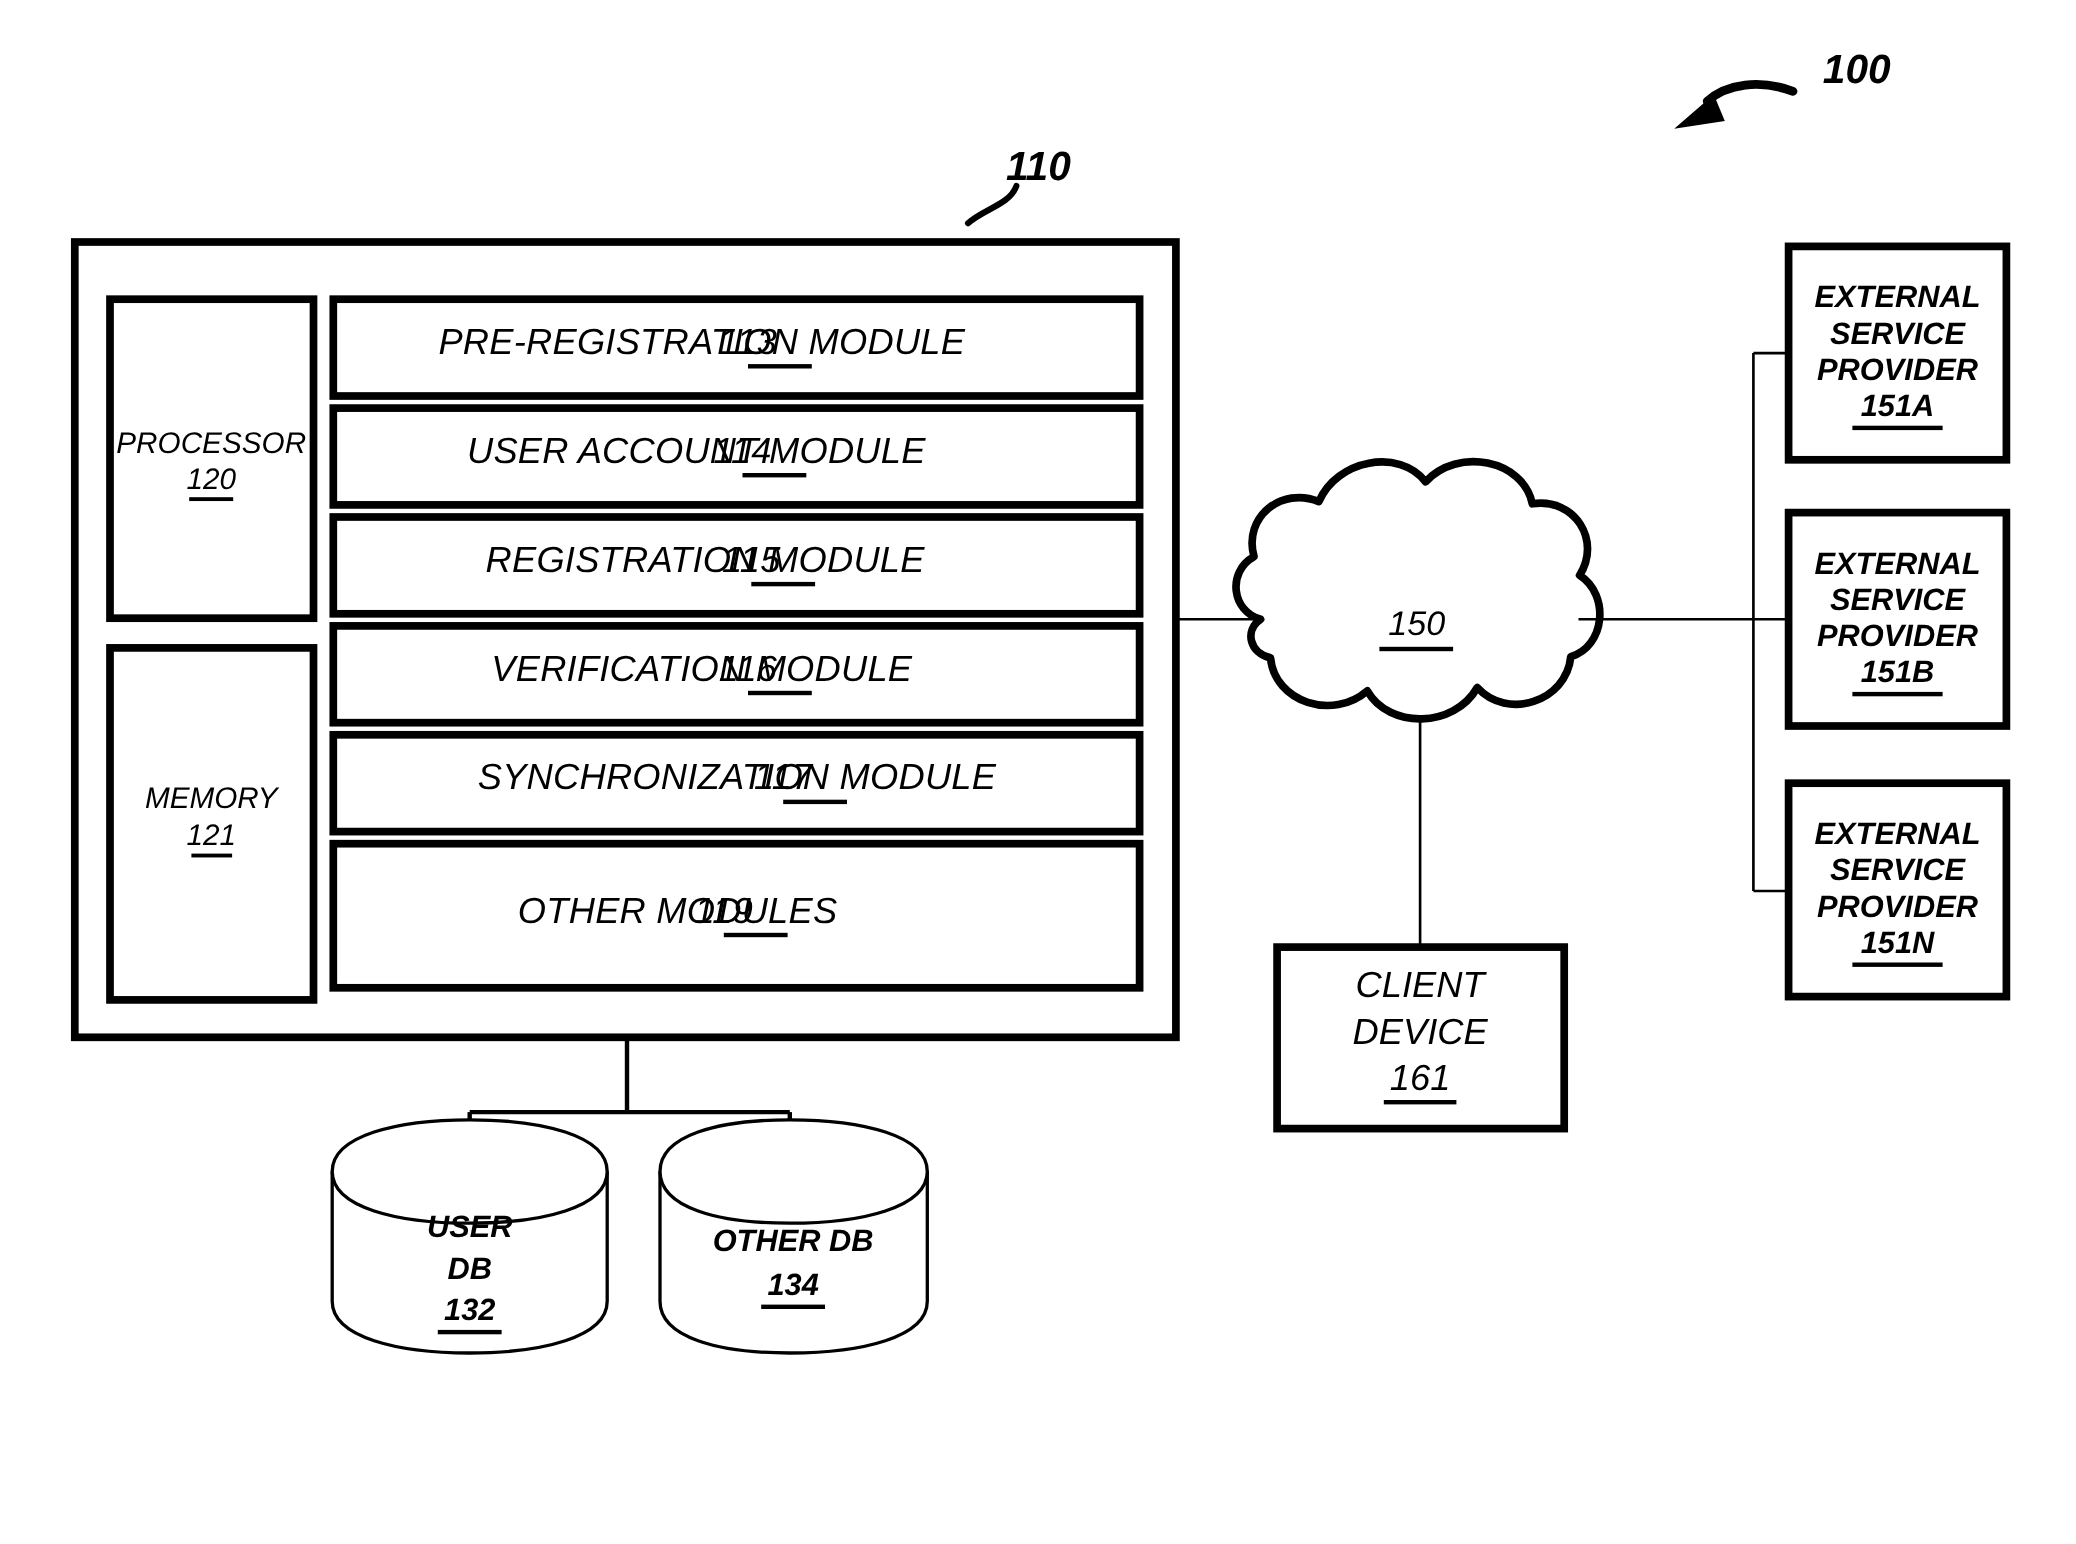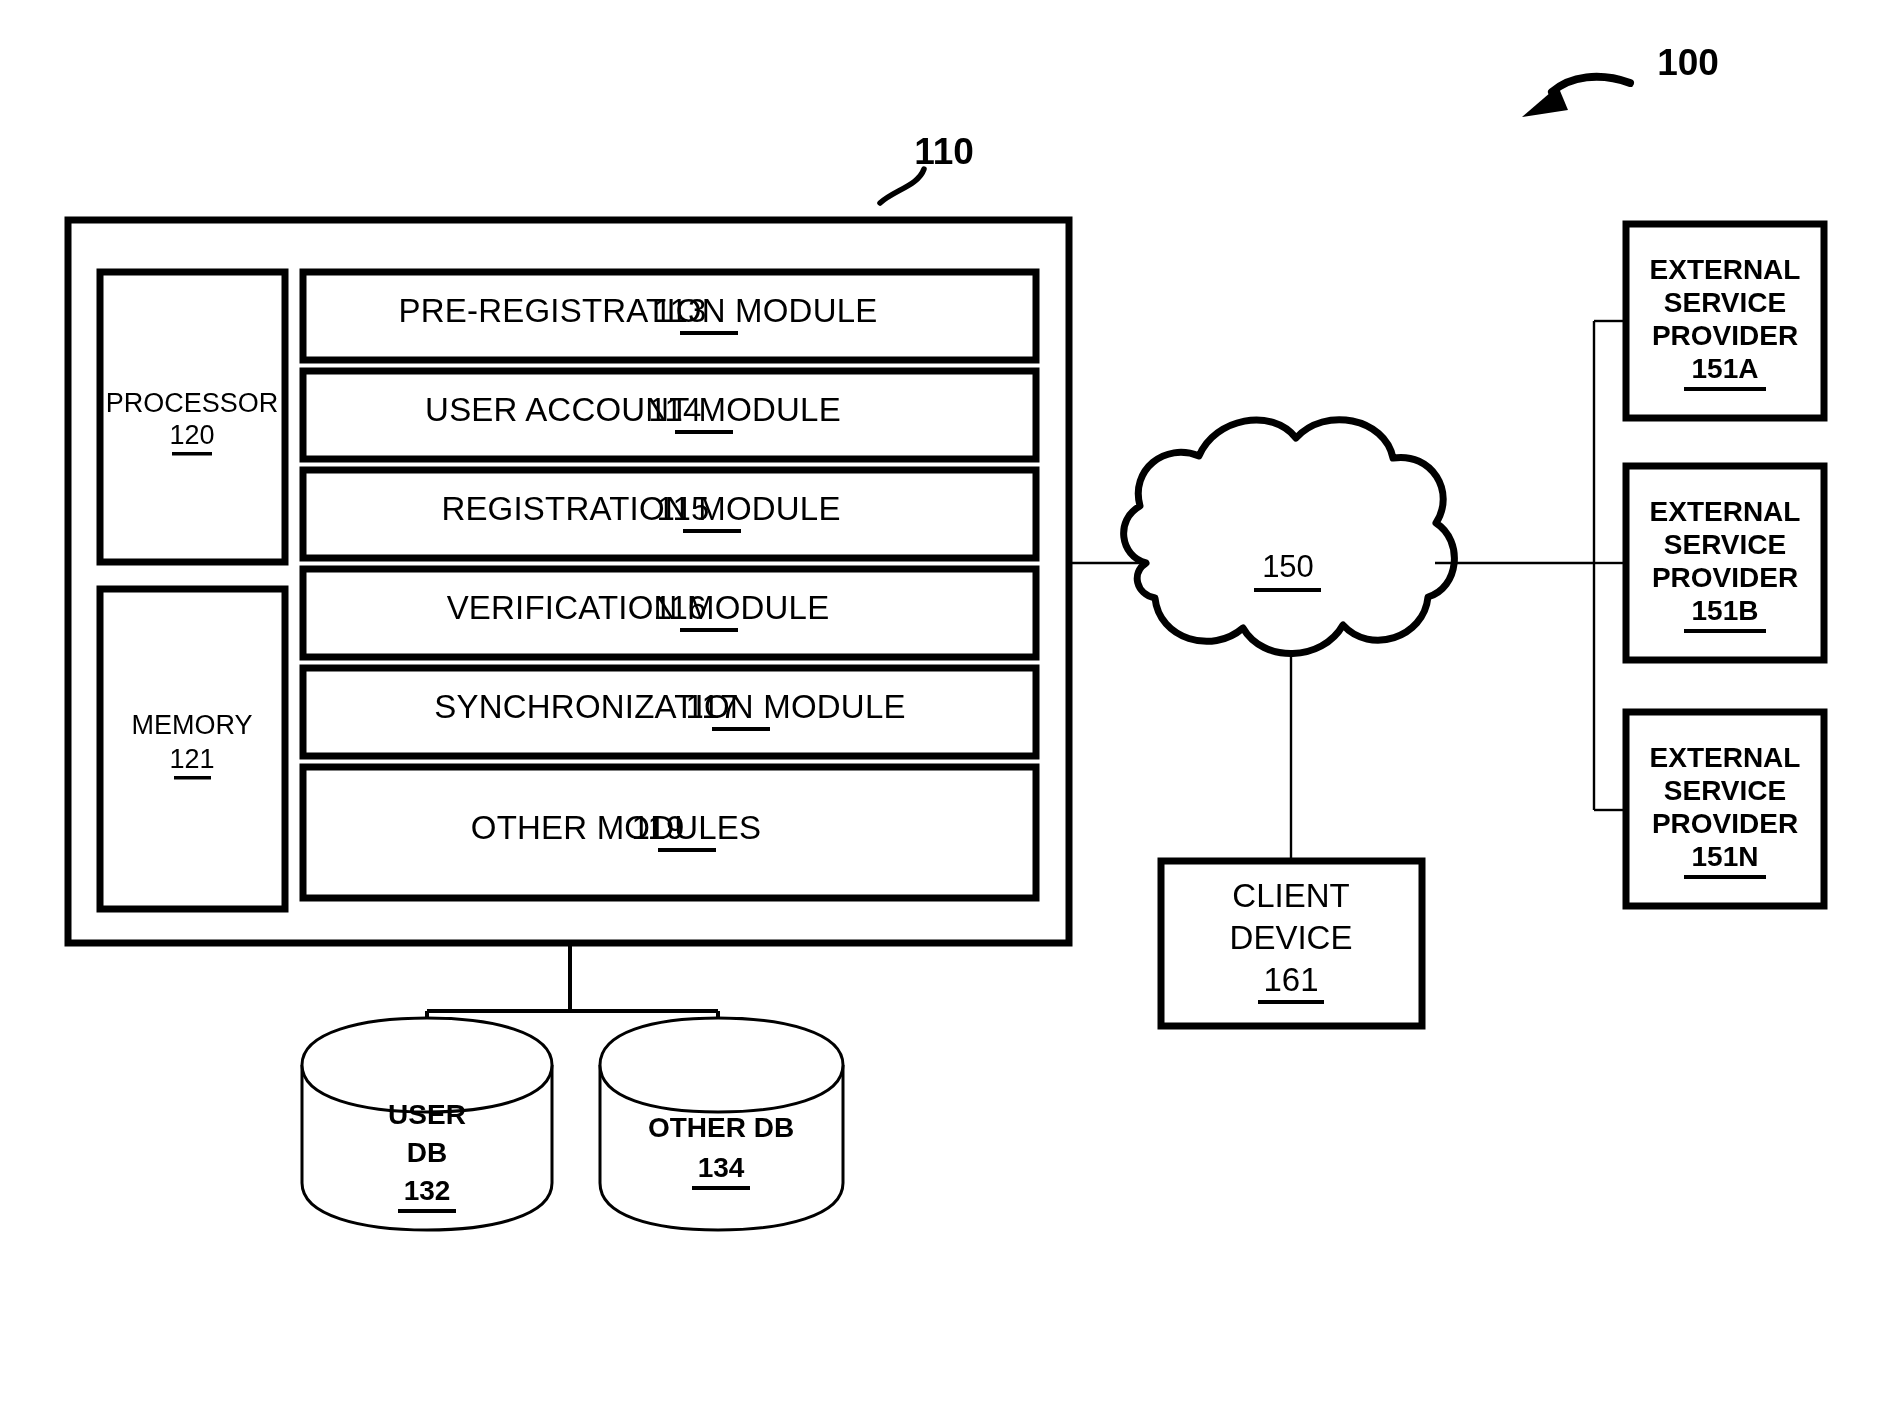--- a/index.html
+++ b/index.html
@@ -9,20 +9,21 @@
   }
   body {
     font-family: "Liberation Sans", "DejaVu Sans", sans-serif;
   }
   #figure {
     position: relative;
     width: 1887px;
     height: 1404px;
     background: #ffffff;
     overflow: hidden;
+    font-style: italic;
   }
   #figure svg {
     position: absolute;
     left: 0;
     top: 0;
   }
   .txt {
     fill: #000000;
     font-family: "Liberation Sans", "DejaVu Sans", sans-serif;
     text-anchor: middle;

